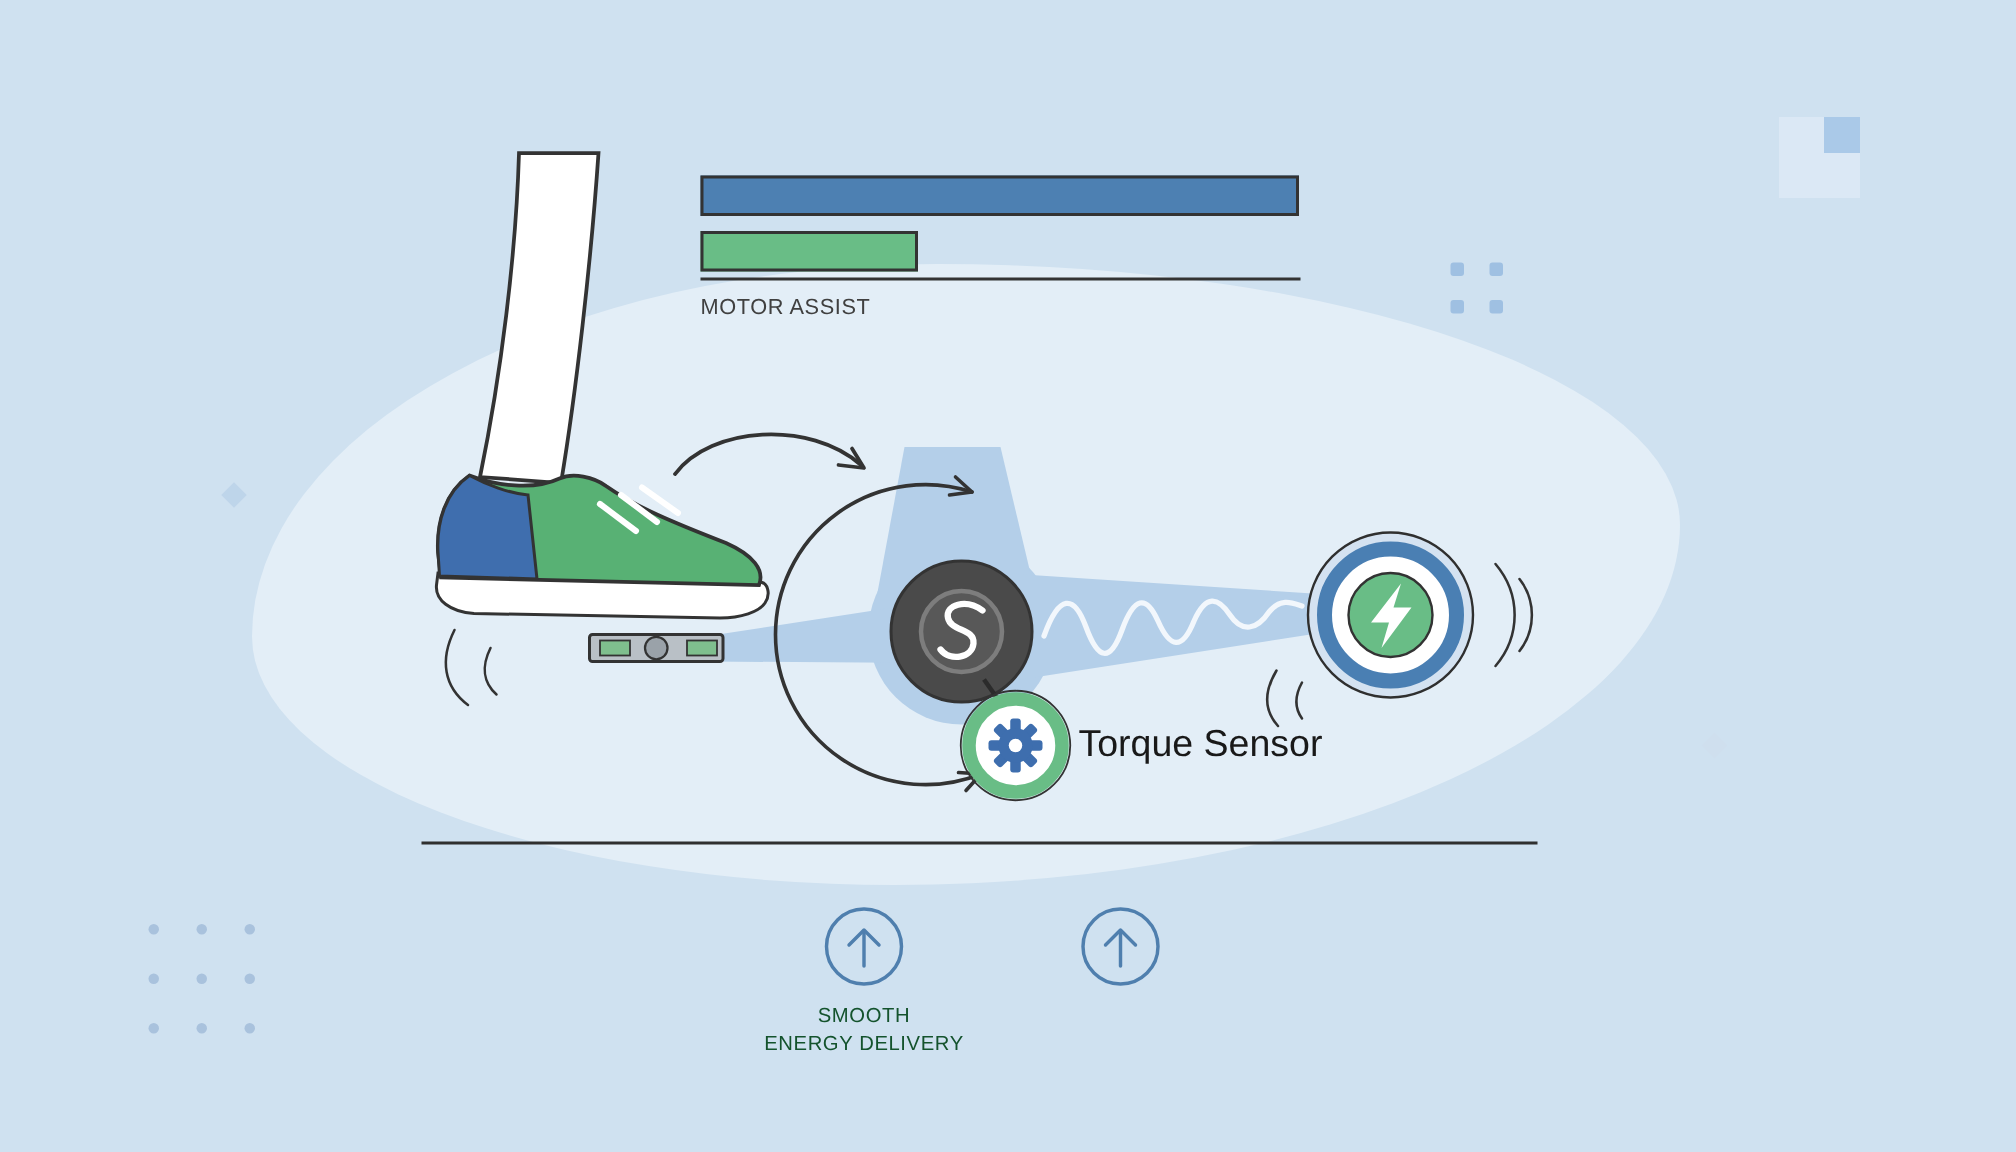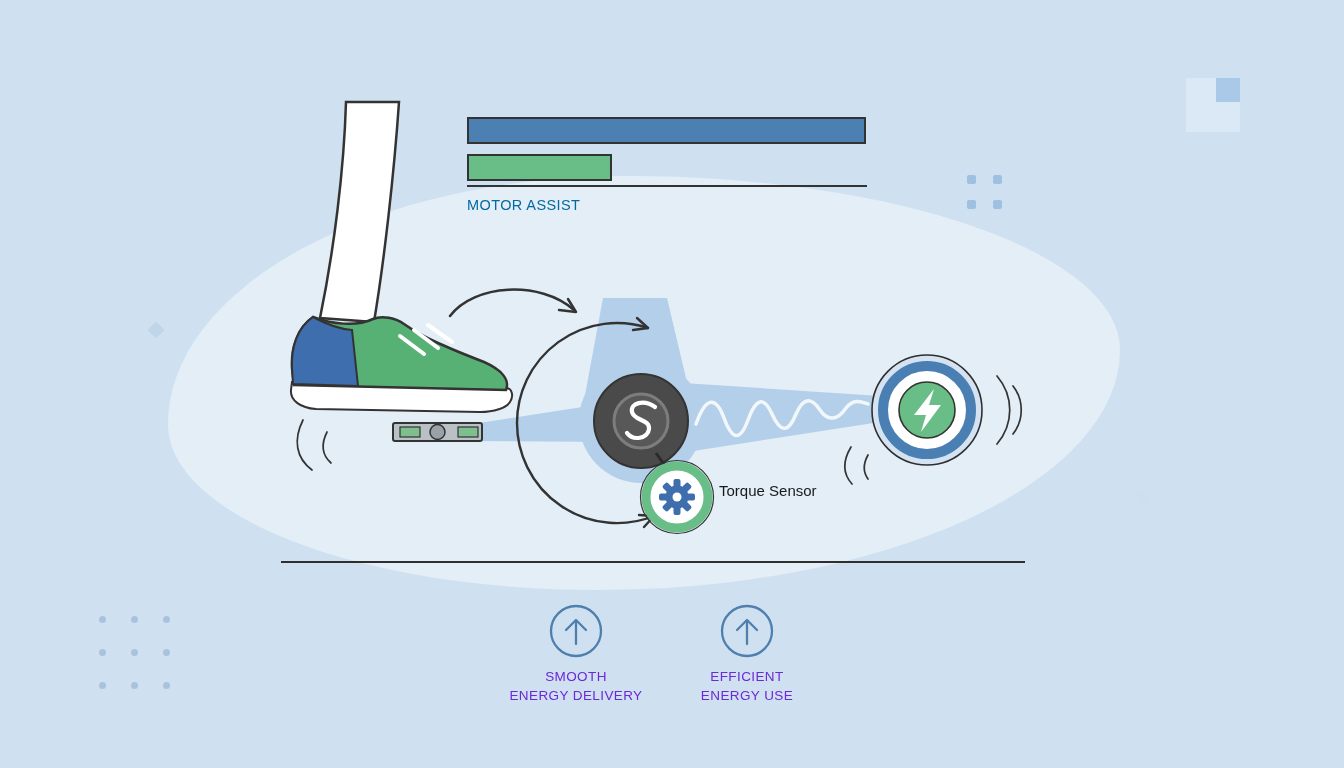--- a/index.html
+++ b/index.html
@@ -20,30 +20,30 @@
   .deco-square-small{left:1216px;top:78px;width:24px;height:24px;background:#aac9e8;}
   .dot{background:#a9c2dd;border-radius:50%;width:7px;height:7px;}
   .sq-dot{background:#9fc0e2;border-radius:2px;width:9px;height:9px;}
   .diamond{background:#bed5ea;width:12px;height:12px;transform:rotate(45deg);}
   
   .bar{border:2px solid #333333;box-sizing:border-box;}
   .bar-blue{left:467px;top:117px;width:399px;height:27px;background:#4d80b2;}
   .bar-green{left:467px;top:154px;width:145px;height:27px;background:#69bd86;}
   .chart-baseline{left:467px;top:185px;width:400px;height:2px;background:#333333;}
   .chart-label{
-    left:467px;top:197px;font-size:14.5px;font-weight:500;color:#0369a1;
+    left:467px;top:197px;font-size:14.5px;font-weight:500;color:#404040;
     letter-spacing:.4px;
   }
   
-  .torque-label{left:719px;top:482px;font-size:15px;font-weight:500;color:#191919;}
+  .torque-label{left:719px;top:482px;font-size:25px;font-weight:500;color:#191919;}
   
   .divider{left:281px;top:561px;width:744px;height:2px;background:#2f2f2f;}
   .feature{top:604px;width:180px;text-align:center;}
   .feature svg{display:block;margin:0 auto;}
-  .feature-label{margin-top:9px;font-size:13.5px;font-weight:500;color:#6d28d9;
+  .feature-label{margin-top:9px;font-size:13.5px;font-weight:500;color:#14532d;
     letter-spacing:.4px;line-height:19px;}
   .illus{left:0;top:0;width:1344px;height:768px;pointer-events:none;}
 </style>
 </head>
 <body>
 
 <div class="abs blob"></div>
 
 <div class="abs deco-square-big"></div>
 <div class="abs deco-square-small"></div>
@@ -178,17 +178,13 @@
 </div>
 
 <div class="abs feature" style="left:657px">
   <svg width="54" height="54" viewBox="0 0 54 54">
     <circle cx="27" cy="27" r="25" fill="none" stroke="#4f7fae" stroke-width="2.3"></circle>
     <g stroke="#4f7fae" stroke-width="2.3" fill="none" stroke-linecap="round" stroke-linejoin="round">
       <path d="M 27,40 L 27,17"></path>
       <path d="M 17,26 L 27,16 L 37,26"></path>
     </g>
   </svg>
-  <div class="feature-label">
-    <div>EFFICIENT</div>
-    <div>ENERGY USE</div>
-  </div>
 </div>
 
 </body></html>

